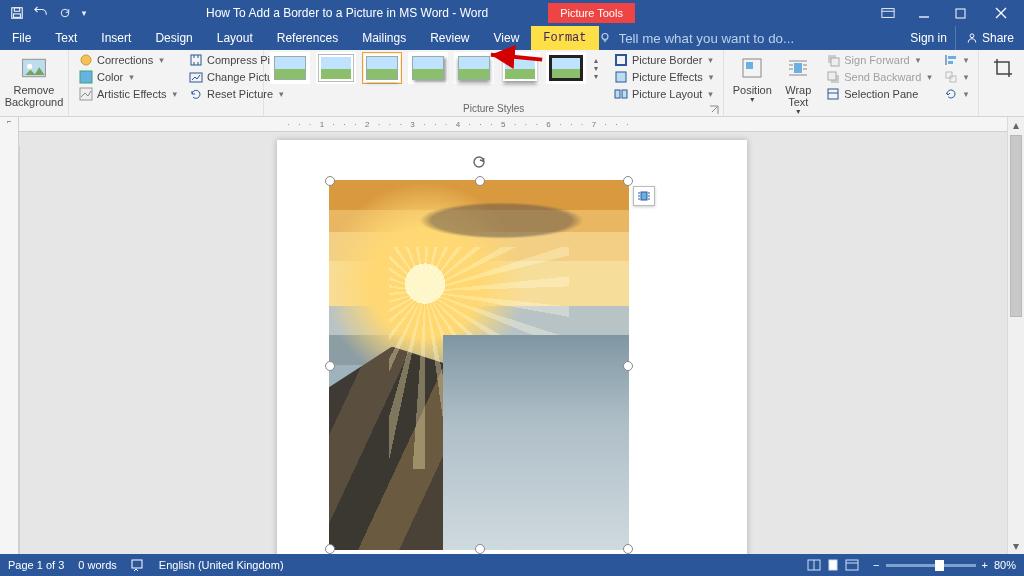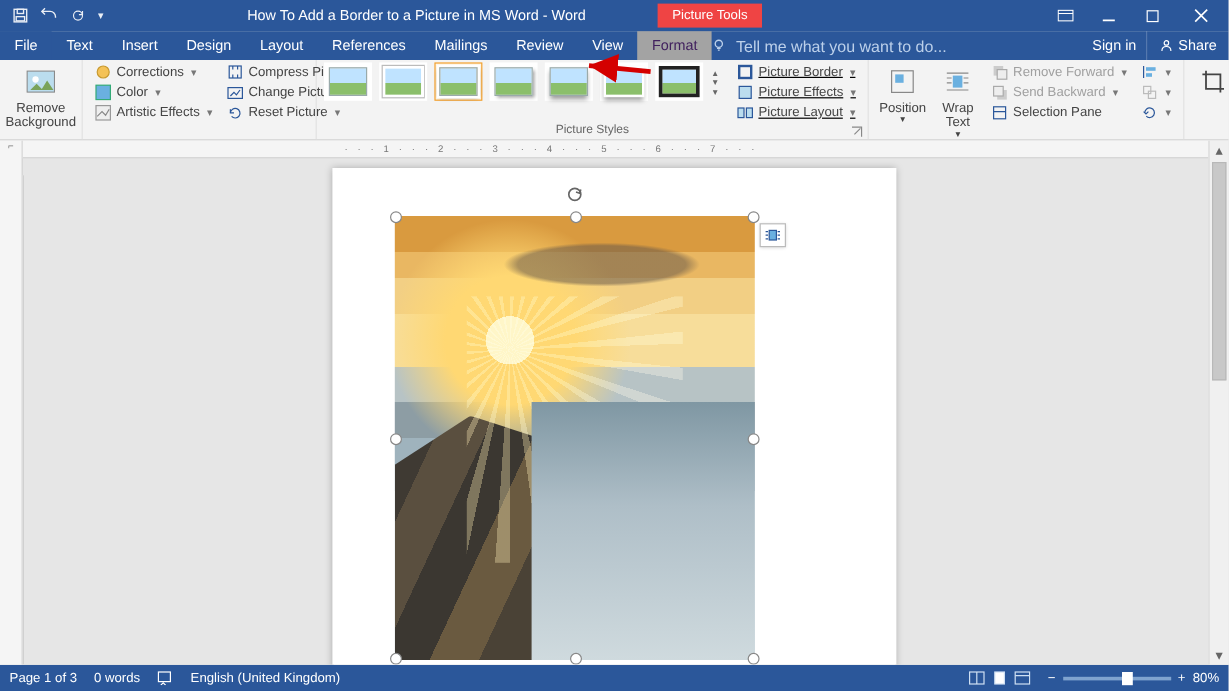--- a/index.html
+++ b/index.html
@@ -145,21 +145,21 @@
 <div class="tabs">
   <div class="tab file">File</div>
   <div class="tab">Text</div>
   <div class="tab">Insert</div>
   <div class="tab">Design</div>
   <div class="tab">Layout</div>
   <div class="tab">References</div>
   <div class="tab">Mailings</div>
   <div class="tab">Review</div>
   <div class="tab">View</div>
-  <div class="tab" style="background:#a3a3a3;color:#41215e;">Format</div>
+  <div class="tab" style="background:#fde047;color:#41215e;font-family:Liberation Mono, monospace;">Format</div>
   <div class="tellme">
     <svg width="12" height="12" viewBox="0 0 16 16" fill="none" stroke="#bcd0ea" stroke-width="1.5">
           <circle cx="8" cy="6" r="4"></circle>
           <path d="M6 11h4M7 13h2"></path>
         </svg>
     <input placeholder="Tell me what you want to do..." style="">
   </div>
   <div class="acct">Sign in</div>
   <div class="sharebtn">
     <svg width="12" height="12" viewBox="0 0 16 16" fill="none" stroke="#fff" stroke-width="1.3">
@@ -265,21 +265,21 @@
             </div>
         <div class="thumb style7">
               <div class="thumb-inner"></div>
             </div>
         <div class="thumb-more">
               <div>▴</div>
               <div>▾</div>
               <div>▾</div>
             </div>
       </div>
-      <div class="mini-row" style="margin-left:6px;text-decoration:underline;">
+      <div class="mini-row" style="margin-left:6px;">
         <div class="mini">
               <svg width="14" height="14">
                 <rect x="2" y="2" width="10" height="10" fill="none" stroke="#2b579a" stroke-width="2"></rect>
               </svg>
               <span>Picture Border</span>
               <span class="dd">▾</span>
             </div>
         <div class="mini">
               <svg width="14" height="14">
                 <rect x="2" y="2" width="10" height="10" fill="#bde" stroke="#2b579a"></rect>
@@ -332,21 +332,21 @@
         <span style="white-space:pre-line;font-size:11px;">Wrap
 Text</span>
             <span class="dd" style="font-size:8px;">▾</span>
       </div>
       <div class="mini-row">
         <div class="mini disabled">
               <svg width="14" height="14">
                 <rect x="2" y="2" width="8" height="8" fill="#ccc"></rect>
                 <rect x="5" y="5" width="8" height="8" fill="#eee" stroke="#aaa"></rect>
               </svg>
-              <span>Remove Forward</span>
+              <span>Sign Forward</span>
               <span class="dd">▾</span>
             </div>
         <div class="mini disabled">
               <svg width="14" height="14">
                 <rect x="5" y="5" width="8" height="8" fill="#ccc"></rect>
                 <rect x="2" y="2" width="8" height="8" fill="#eee" stroke="#aaa"></rect>
               </svg>
               <span>Send Backward</span>
               <span class="dd">▾</span>
             </div>

